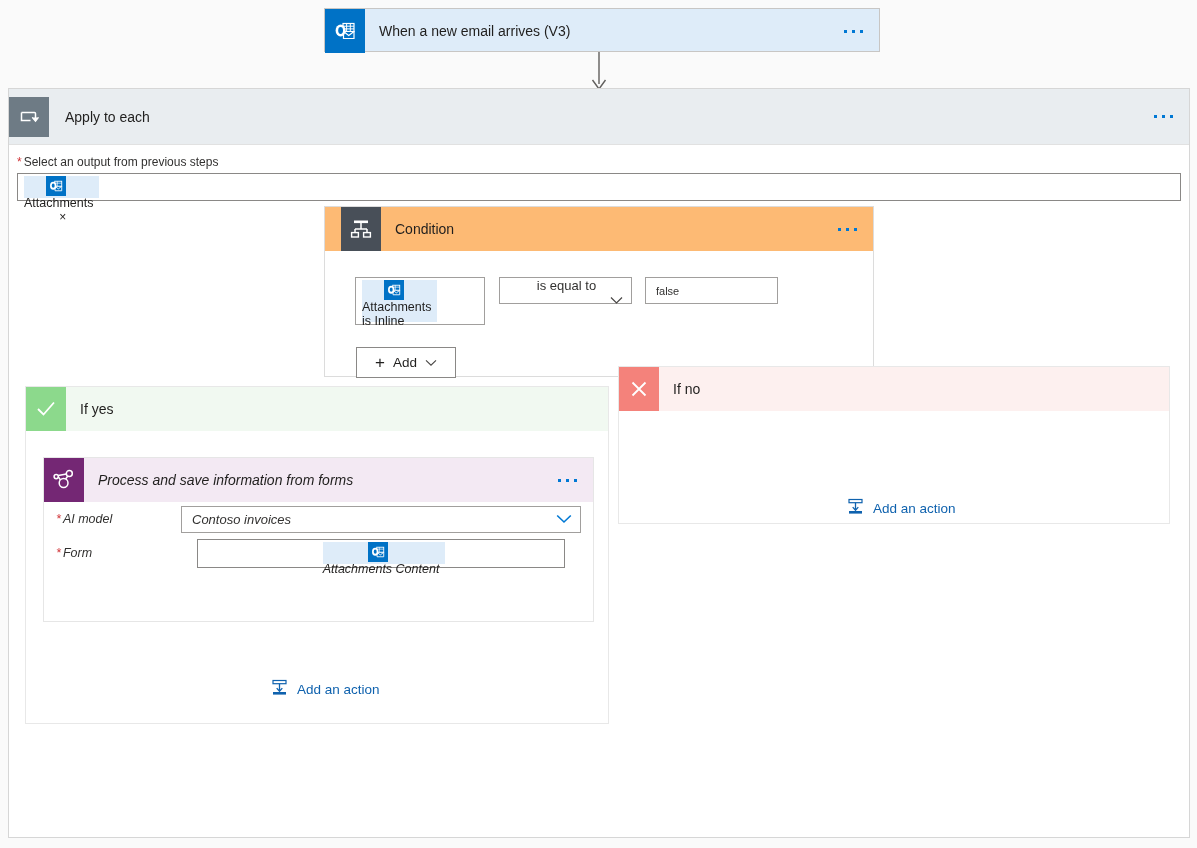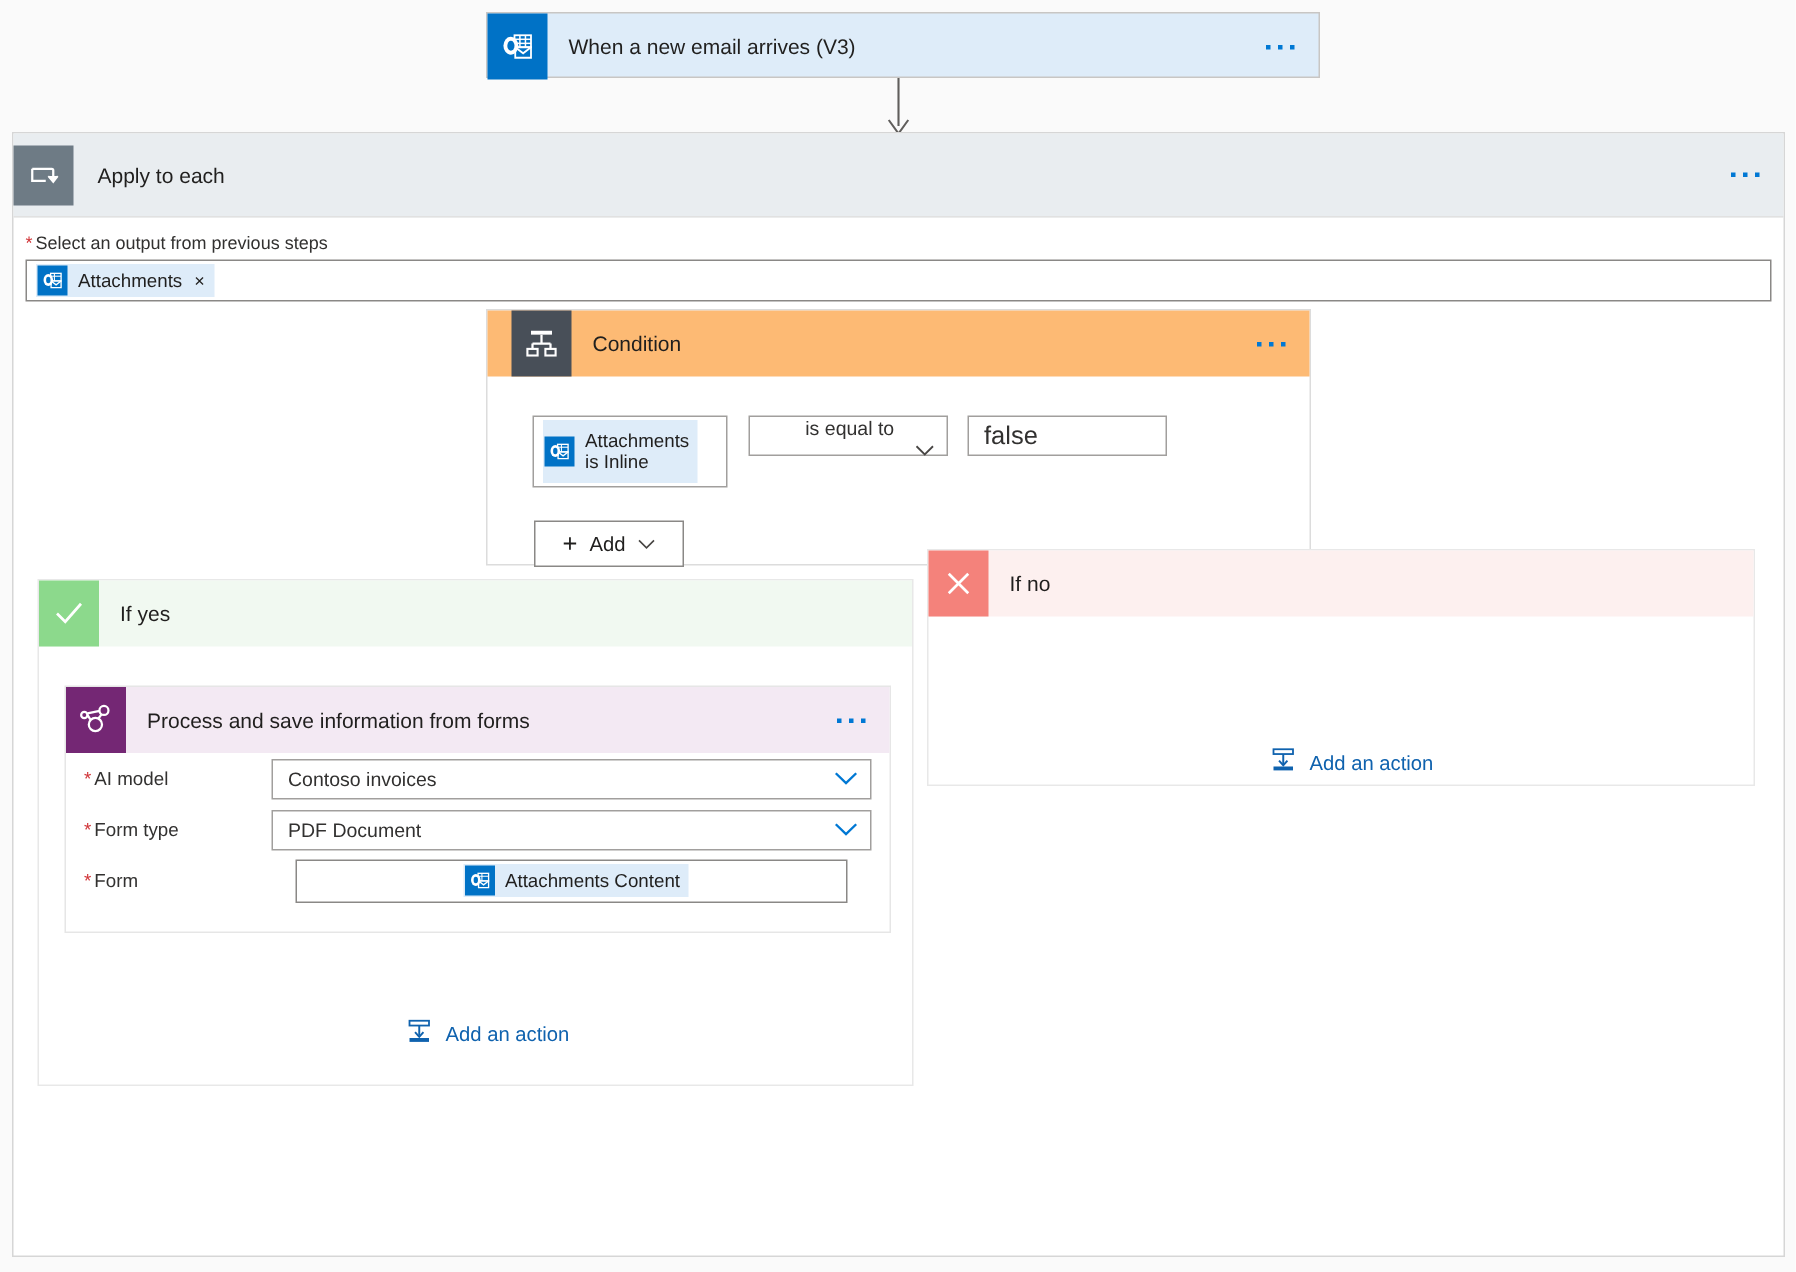--- a/index.html
+++ b/index.html
@@ -108,20 +108,21 @@
     align-items: center;
     padding-left: 6px;
   }
   .token {
     display: inline-flex;
     align-items: center;
     height: 22px;
     background: #deecf9;
     padding-right: 6px;
     max-width: 100%;
+    flex-direction: column;
   }
   .token .tok-icon {
     width: 20px;
     height: 20px;
     flex: 0 0 20px;
     background: #0072c6;
     display: flex;
     align-items: center;
     justify-content: center;
     margin: 0 7px 0 1px;
@@ -180,21 +181,21 @@
   #condition-operator { width: 133px; margin-left: 14px; flex-direction: column; }
   #condition-value {
     width: 133px;
     margin-left: 13px;
     height: 27px;
     border: 1px solid #a19f9d;
     background: #fff;
     display: flex;
     align-items: center;
     padding-left: 10px;
-    font-size: 17px;
+    font-size: 11px;
     color: #323130;
   }
 
   #add-condition-button {
     margin: 22px 0 0 1px;
     width: 100px;
     height: 31px;
     border: 1px solid #8a8886;
     background: #fff;
     display: flex;
@@ -244,20 +245,21 @@
 
   
   #ai-card {
     position: absolute;
     left: 43px;
     top: 457px;
     width: 551px;
     height: 165px;
     background: #ffffff;
     border: 1px solid #e6e6e6;
+    font-style: italic;
   }
   #ai-card .card-header { background: #f3e9f3; }
   #ai-card .card-icon { background: #742774; }
 
   .form-row {
     display: flex;
     align-items: center;
     height: 34px;
     padding-left: 12px;
   }
@@ -493,35 +495,20 @@
         <span>Contoso invoices</span>
         <span class="chev">
           <svg width="16" height="10" viewBox="0 0 16 10">
               <path d="M1.2 1.5 L8 8 L14.8 1.5" fill="none" stroke="#0078d4" stroke-width="1.6"></path>
             </svg>
         </span>
       </div>
     </div>
   </div>
 
-  <div class="form-row">
-    <div class="flabel">
-      <span class="star">*</span><span>Form type</span>
-    </div>
-    <div class="fcontrol">
-      <div class="select-box">
-        <span>PDF Document</span>
-        <span class="chev">
-          <svg width="16" height="10" viewBox="0 0 16 10">
-              <path d="M1.2 1.5 L8 8 L14.8 1.5" fill="none" stroke="#0078d4" stroke-width="1.6"></path>
-            </svg>
-        </span>
-      </div>
-    </div>
-  </div>
 
   <div class="form-row">
     <div class="flabel">
       <span class="star">*</span><span>Form</span>
     </div>
     <div class="fcontrol">
       <div class="token-box">
         <span class="token">
           <span class="tok-icon">
             <svg width="14" height="14" viewBox="0 0 22 22">

